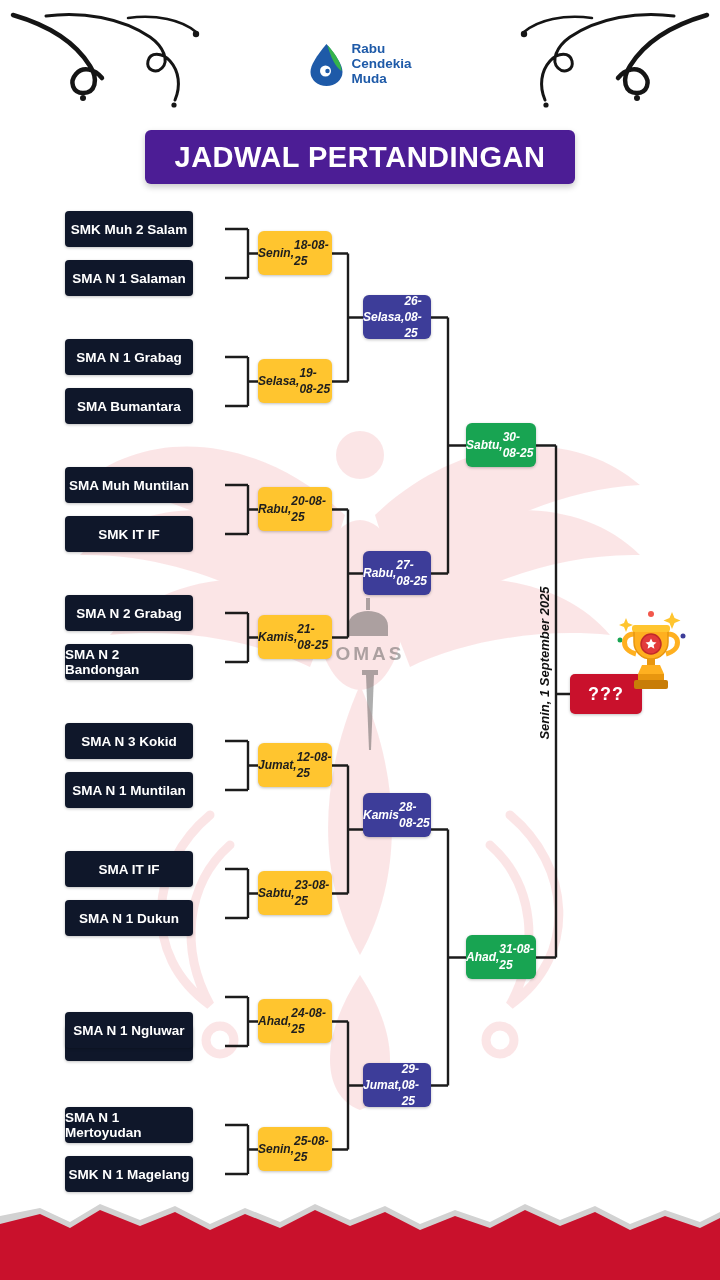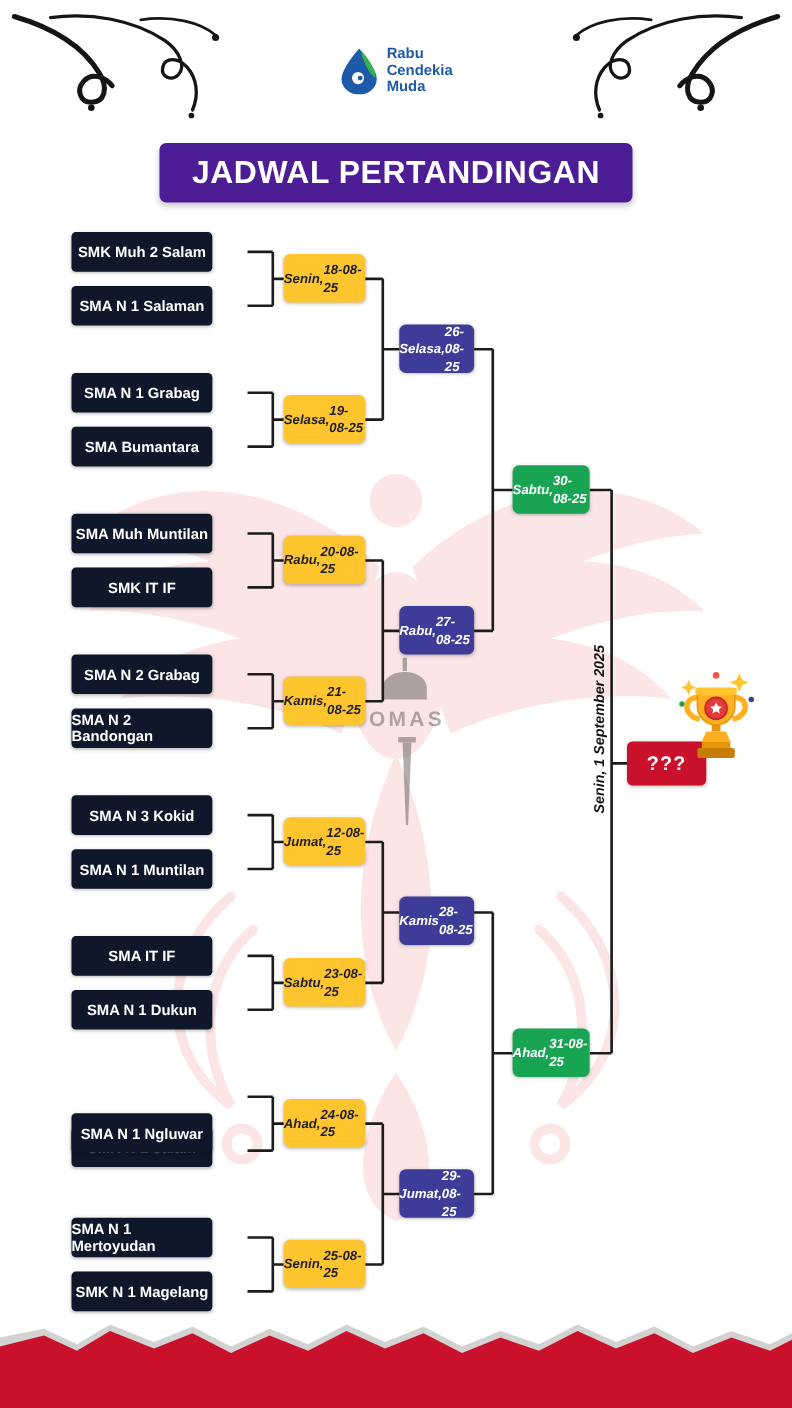--- a/index.html
+++ b/index.html
@@ -195,21 +195,21 @@
   </div>
 
 <div class="abs badge qf" style="top:295px">
     <span>Selasa,</span>
     <span>26-08-25</span>
   </div>
 <div class="abs badge qf" style="top:551px">
     <span>Rabu,</span>
     <span>27-08-25</span>
   </div>
-<div class="abs badge qf" style="top:815px">
+<div class="abs badge qf" style="top:793px">
     <span>Kamis</span>
     <span>28-08-25</span>
   </div>
 <div class="abs badge qf" style="top:1063px">
     <span>Jumat,</span>
     <span>29-08-25</span>
   </div>
 
 <div class="abs badge sf" style="top:423px">
     <span>Sabtu,</span>

